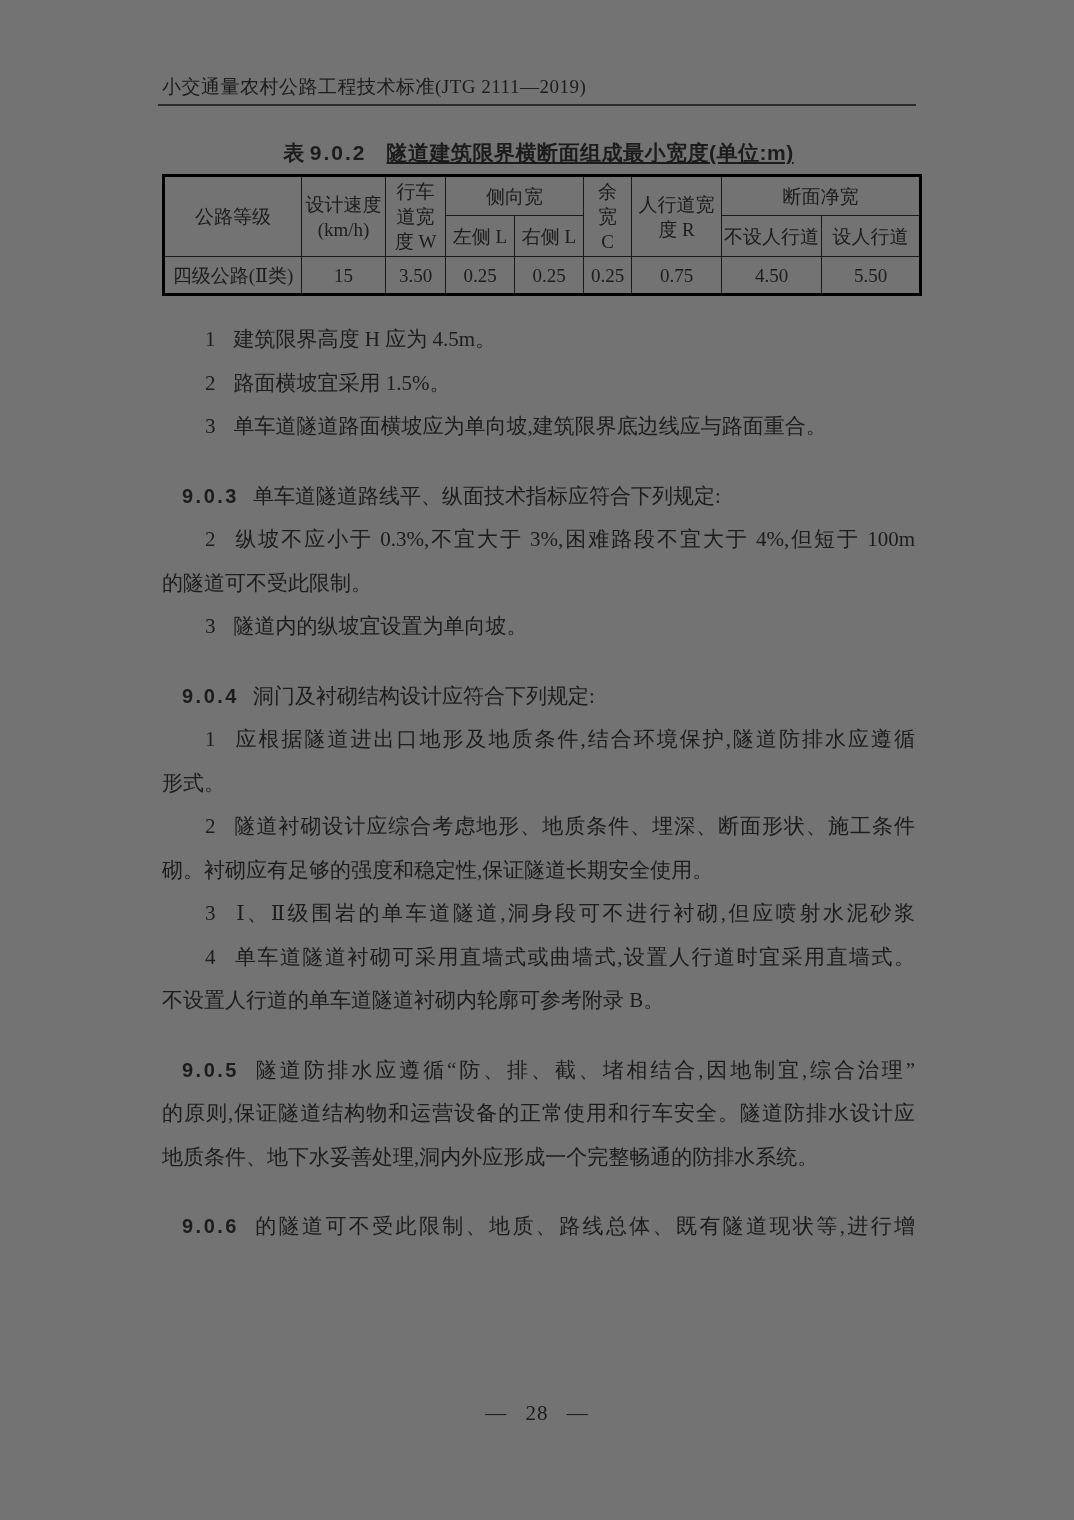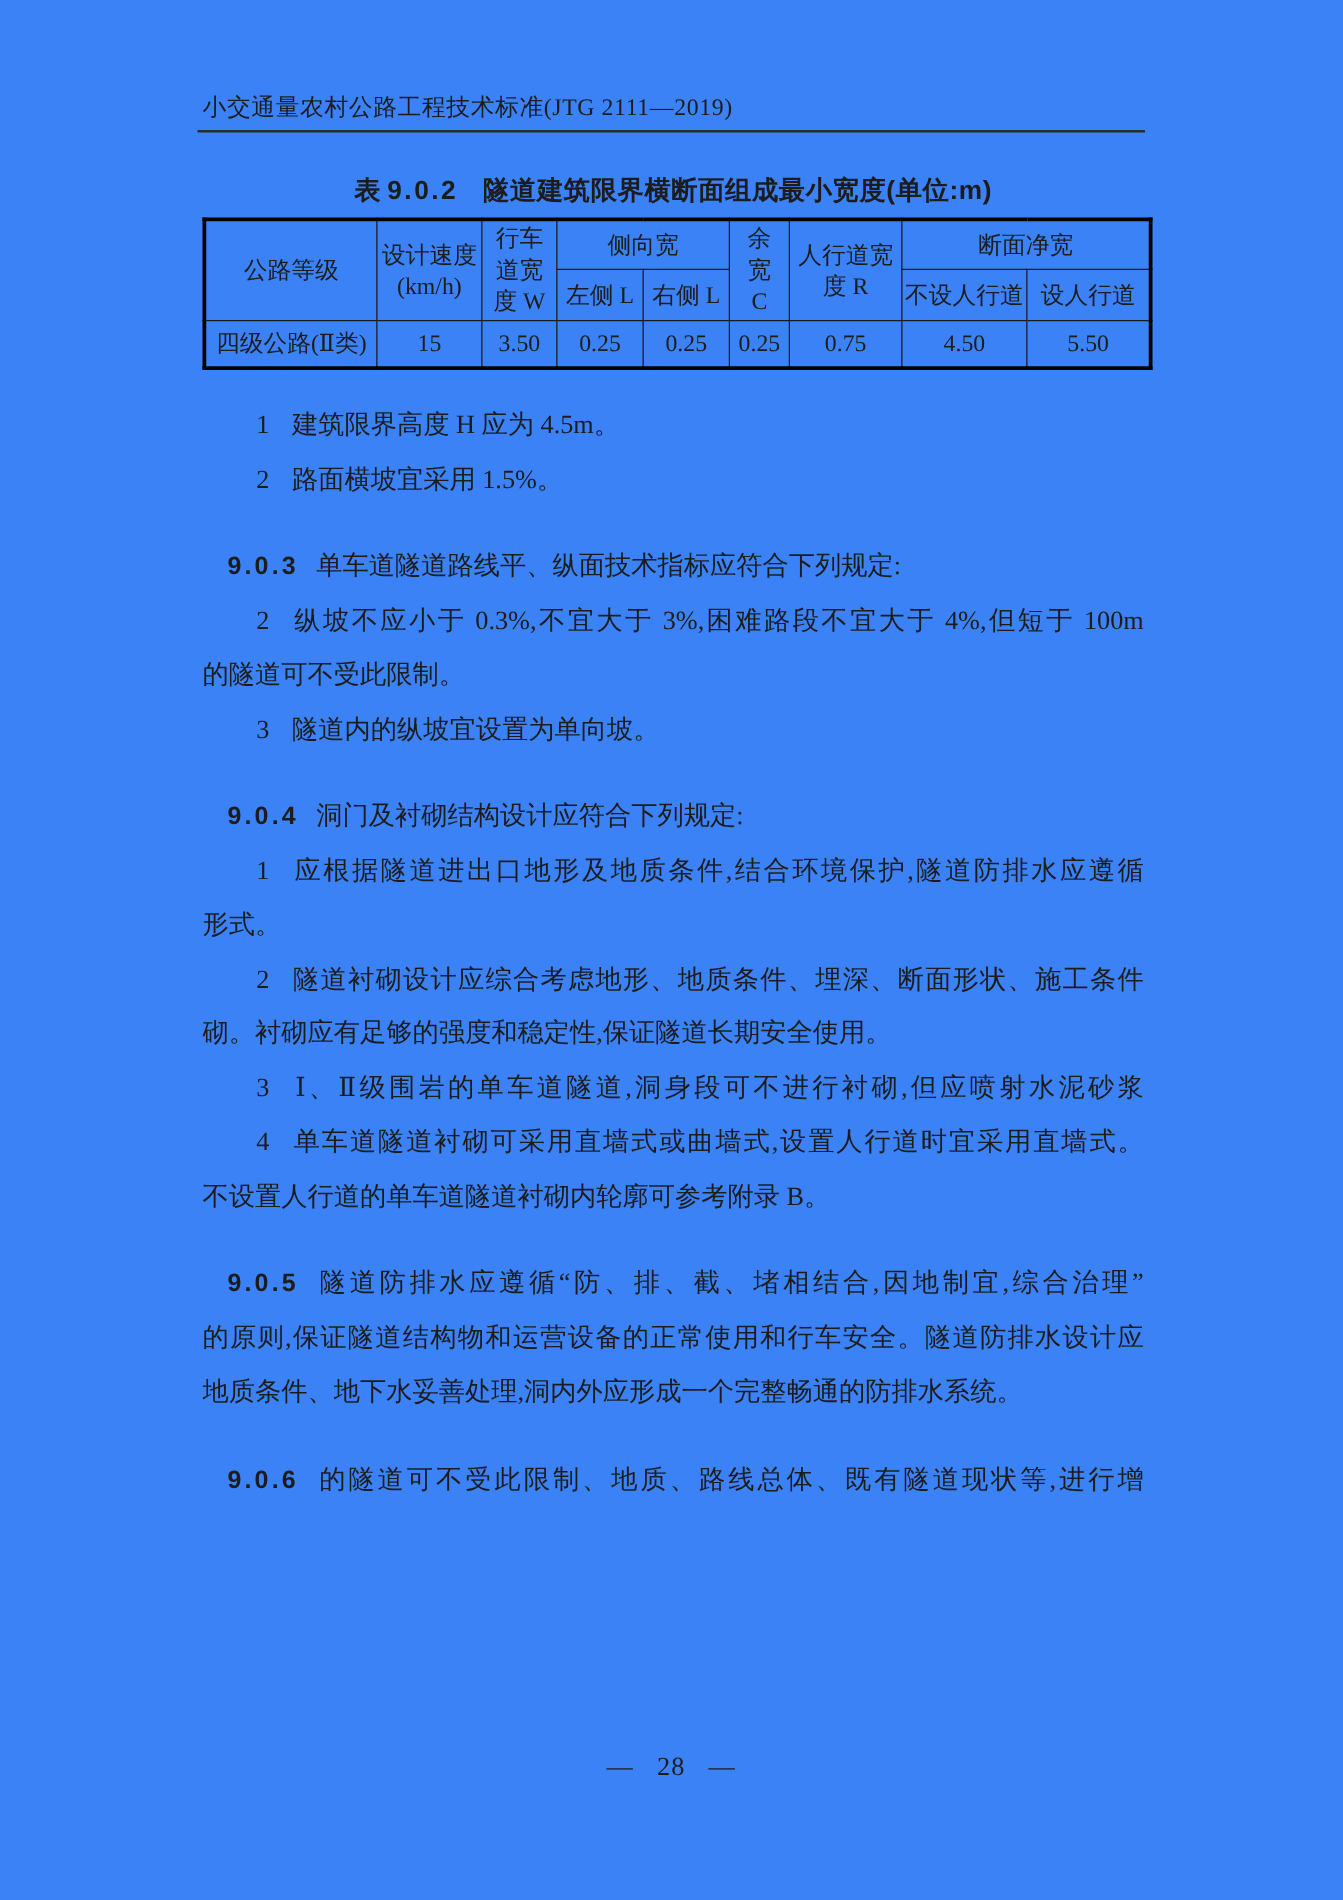--- a/index.html
+++ b/index.html
@@ -1,20 +1,20 @@
 <!DOCTYPE html>
 <html><head>
 <meta charset="utf-8">
 <style>
   html,body{margin:0;padding:0;background:#e8e8e8;}
   .page{
     position:relative;
     width:1074px;height:1520px;
     margin:0 auto;
-    background:#3b82f6;
+    background:#737373;
     font-family:"Liberation Serif","DejaVu Serif",serif;
     color:#1c1c1c;
     overflow:hidden;
   }
   
   .running-header{
     position:absolute;left:162px;top:74px;width:753px;
     font-size:19px;line-height:26px;letter-spacing:0.5px;
   }
   .header-rule{
@@ -25,21 +25,21 @@
   .content{
     position:absolute;left:162px;top:0;width:753px;
   }
   .table-title{
     margin-top:141px;height:24px;line-height:24px;
     text-align:center;
     font-family:"Liberation Sans","DejaVu Sans",sans-serif;
     font-weight:700;font-size:21px;letter-spacing:0.5px;
   }
   .table-title .tnum{margin:0 10px 0 5px;letter-spacing:2px;}
-  .table-title .tgap{margin-left:10px;}
+  .table-title .tgap{margin-left:10px;text-decoration:underline;}
   table.spec{
     margin-top:9px;
     width:757px;
     border-collapse:collapse;
     table-layout:fixed;
     border:3px solid #000;
     font-size:19px;
   }
   table.spec th,table.spec td{
     border:1px solid #1a1a1a;
@@ -153,20 +153,23 @@
 
     <div class="sp-small"></div>
 
     <div>
       <div class="line item">
         <span class="inum">1</span><span>建筑限界高度 H 应为 4.5m。</span>
       </div>
       <div class="line item">
         <span class="inum">2</span><span>路面横坡宜采用 1.5%。</span>
       </div>
+      <div class="line item">
+        <span class="inum">3</span><span>单车道隧道路面横坡应为单向坡,建筑限界底边线应与路面重合。</span>
+      </div>
     </div>
 
     <div class="sp"></div>
 
     <div>
       <div class="line head">
         <span class="cnum">9.0.3</span><span>单车道隧道路线平、纵面技术指标应符合下列规定:</span>
       </div>
       <div class="line item fill">
         <span class="inum">2</span><span>纵坡不应小于 0.3%,不宜大于 3%,困难路段不宜大于 4%,但短于 100m</span>

